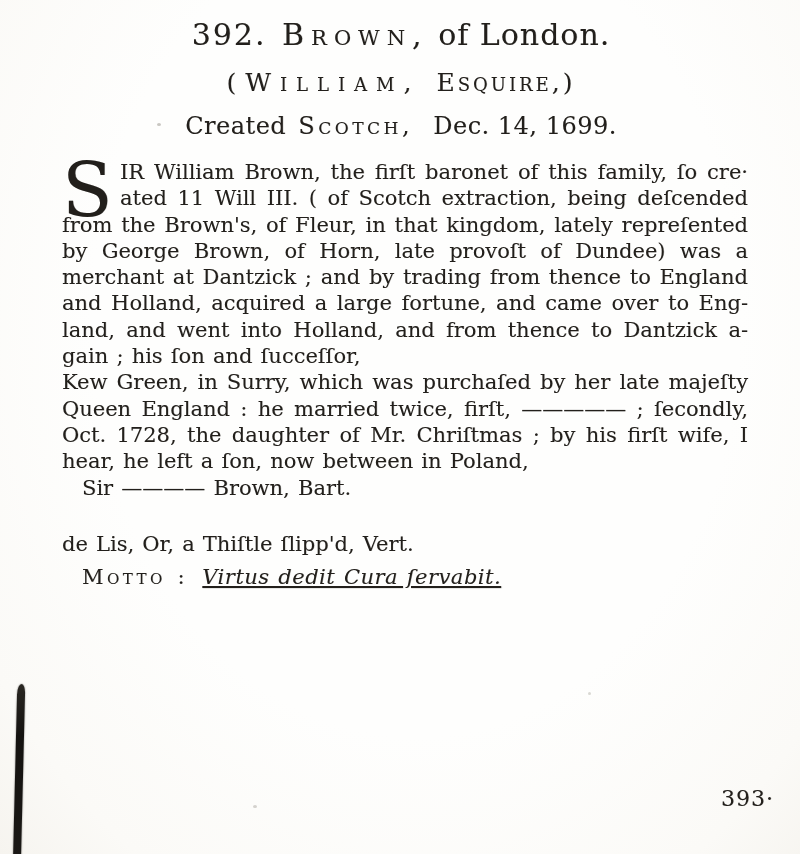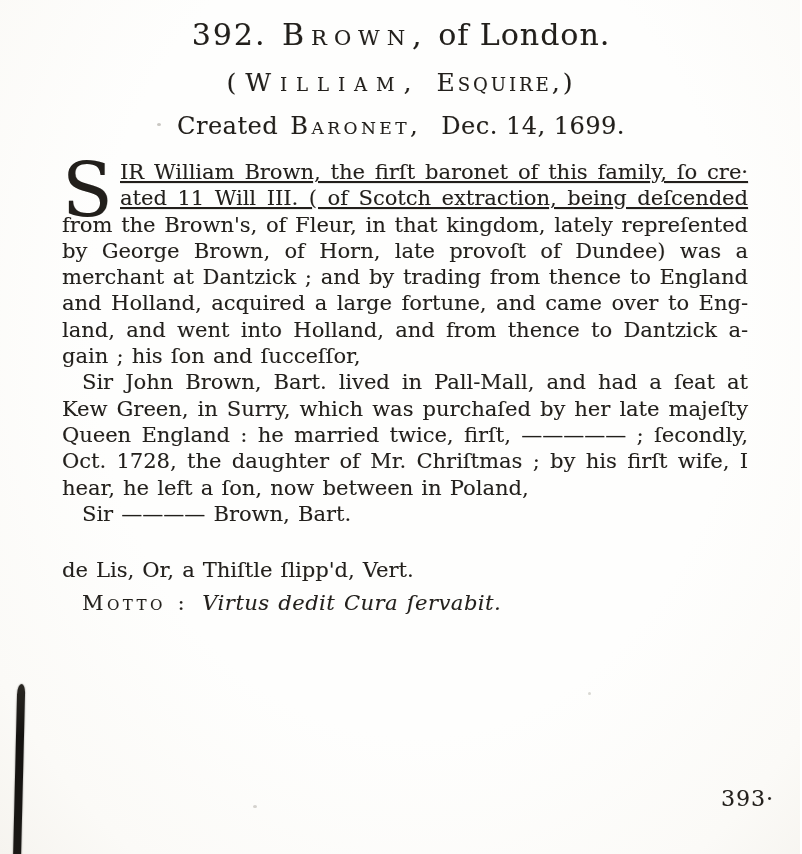--- a/index.html
+++ b/index.html
@@ -37,33 +37,33 @@
     font-size: 21px;
   }
   .line {
     height: 26.3px; line-height: 26.3px;
     white-space: nowrap;
     word-spacing: 1.5px;
   }
   .line.j { text-align: justify; text-align-last: justify; }
   .line.ind { padding-left: 20px; }
   .para1 { position: relative; }
-  .para1 .dc { margin-left: 58px; text-decoration: underline; }
+  .para1 .dc { margin-left: 58px; }
   .dropcap {
     position: absolute; left: 0; top: 3px;
     font-size: 74px; line-height: 56px;
     letter-spacing: 0;
   }
   .label {
     font-variant: small-caps; letter-spacing: 3.5px; margin-right: 6px;
   }
   .arms  { margin-top: 30px; }
   .crest { margin-top: 14px; }
   .motto { margin-top: 7px; }
-  .motto .motto-text { font-style: italic; letter-spacing: 0.5px; }
+  .motto .motto-text { font-style: italic; letter-spacing: 0.5px; text-decoration: underline; }
 
   
   .page-number {
     position: absolute; top: 786px; right: 26px;
     font-size: 22px; letter-spacing: 1px;
   }
   .ink-streak {
     position: absolute; left: 13px; top: 684px;
     width: 8px; height: 175px;
     background: linear-gradient(to bottom, #2a2722, #141210 30%, #1b1916);
@@ -87,41 +87,40 @@
       <span class="num">392.</span>
       <span class="surname">Brown,</span>
       <span class="place">of London.</span>
     </div>
     <div class="h2">
       <span class="forename">(William,</span>
       <span class="suffix">Esquire,)</span>
     </div>
     <div class="h3">
       <span>Created</span>
-      <span class="rank">Baronet,</span>
+      <span class="rank">Scotch,</span>
       <span class="date">Dec. 14, 1699.</span>
     </div>
   </header>
 
   <main class="bodytext">
 
     <section class="para1">
       <span class="dropcap">S</span>
       <div class="line j dc">IR William Brown, the firſt baronet of this family, ſo cre·</div>
       <div class="line j dc">ated 11 Will III. ( of Scotch extraction, being deſcended</div>
       <div class="line j">from the Brown's, of Fleur, in that kingdom, lately repreſented</div>
       <div class="line j">by George Brown, of Horn, late provoſt of Dundee) was a</div>
       <div class="line j">merchant at Dantzick ; and by trading from thence to England</div>
       <div class="line j">and Holland, acquired a large fortune, and came over to Eng-</div>
       <div class="line j">land, and went into Holland, and from thence to Dantzick a-</div>
       <div class="line">gain ; his ſon and ſucceſſor,</div>
     </section>
 
     <section>
-      <div class="line j ind">Sir John Brown, Bart. lived in Pall-Mall, and had a ſeat at</div>
       <div class="line j">Kew Green, in Surry, which was purchaſed by her late majeſty</div>
       <div class="line j">Queen England : he married twice, firſt, ————— ; ſecondly,</div>
       <div class="line j">Oct. 1728, the daughter of Mr. Chriſtmas ; by his firſt wife, I</div>
       <div class="line">hear, he left a ſon, now between in Poland,</div>
       <div class="line ind">Sir ———— Brown, Bart.</div>
     </section>
 
     <section class="arms">
       <div class="line">de Lis, Or, a Thiſtle ſlipp'd, Vert.</div>
     </section>

